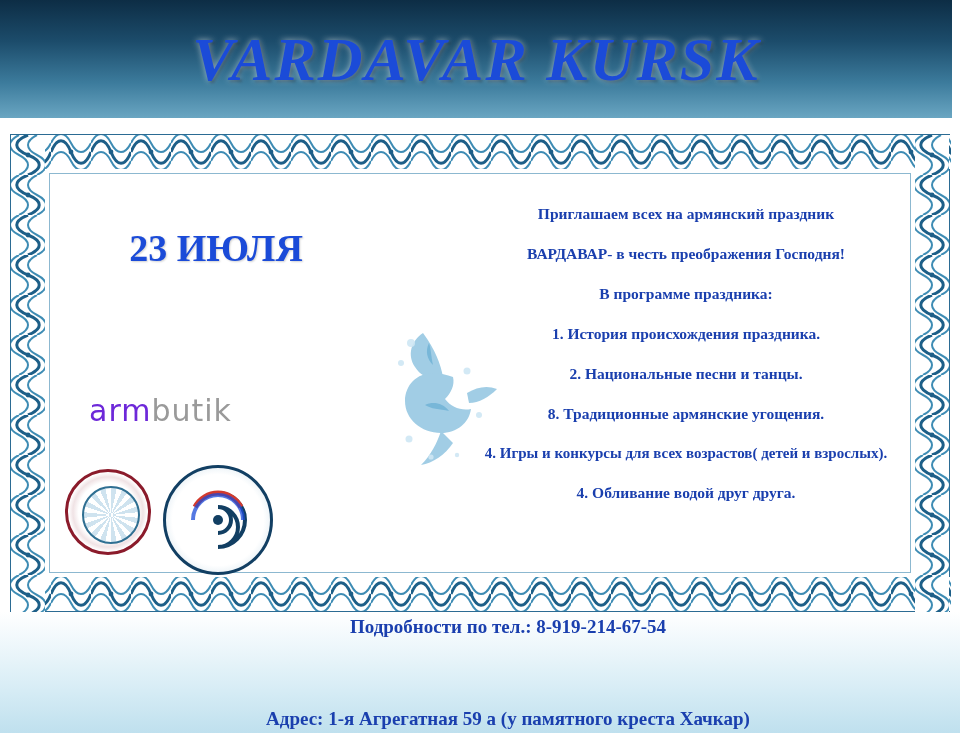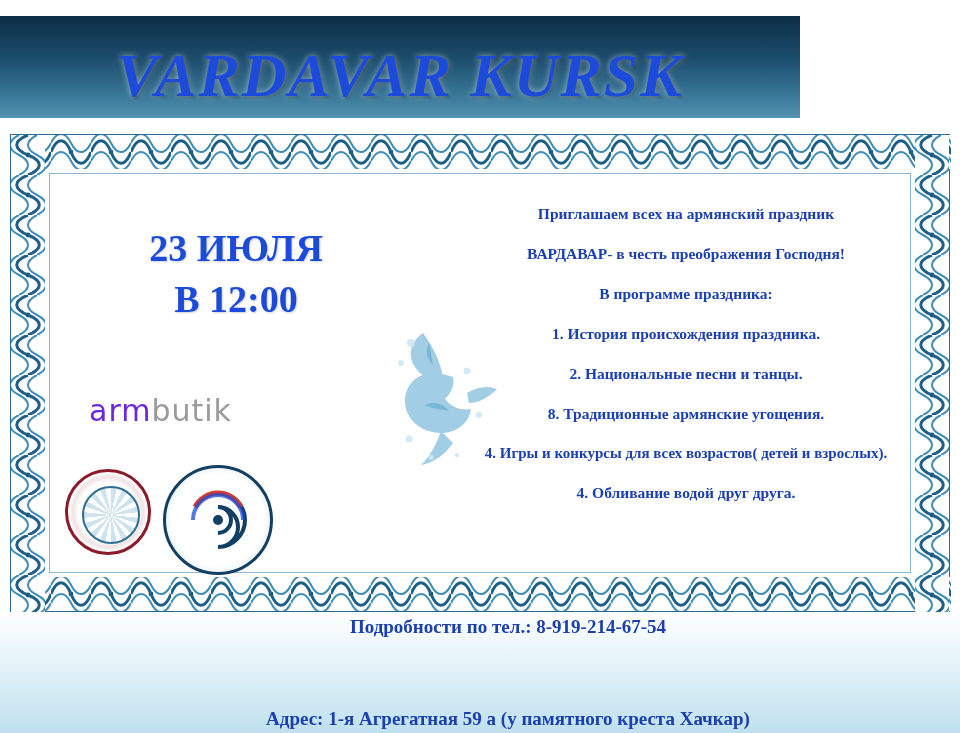--- a/index.html
+++ b/index.html
@@ -16,22 +16,22 @@
   .poster {
     position: relative;
     width: 960px;
     height: 733px;
     background: #ffffff;
   }
 
   
   .header-band {
     position: absolute;
-    top: 16px; left: 0;
-    width: 800px;
+    top: 0; left: 0;
+    width: 952px;
     height: 118px;
     background: linear-gradient(180deg, #0d2d45 0%, #1c4c6b 35%, #3c7b9c 70%, #6aa6c2 100%);
     display: flex;
     align-items: center;
     justify-content: center;
   }
   .header-title {
     font-family: "Liberation Serif", serif;
     font-style: italic;
     font-weight: bold;
@@ -92,21 +92,21 @@
   .content {
     position: absolute;
     top: 40px; left: 40px;
     width: 860px;
     height: 398px;
   }
 
   .date-block {
     position: absolute;
     top: 48px;
-    left: 40px;
+    left: 20px;
     width: 290px;
     text-align: center;
     color: #1b4bd8;
     font-family: "Liberation Serif", serif;
     font-weight: bold;
     font-size: 38px;
     line-height: 1.35;
     text-shadow: 1px 1px 2px rgba(0,0,0,0.18);
   }
   .date-line { display: block; }
@@ -269,21 +269,20 @@
         <rect x="0" y="0" width="34" height="478" fill="url(#pl)"></rect>
       </svg>
     </div>
 
     <div class="inner-border"></div>
 
     <div class="content">
 
       <div class="date-block">
         <span class="date-line">23 ИЮЛЯ</span>
-        <span class="date-line">В 12:00</span>
       </div>
 
       <div class="brand-logo">
         <span class="arm">arm</span><span class="butik">butik</span>
       </div>
 
       <div class="emblems">
         <div class="emblem emblem-1"></div>
         <div class="emblem emblem-2">
           <svg class="swirl" viewBox="0 0 62 62" xmlns="http://www.w3.org/2000/svg">

